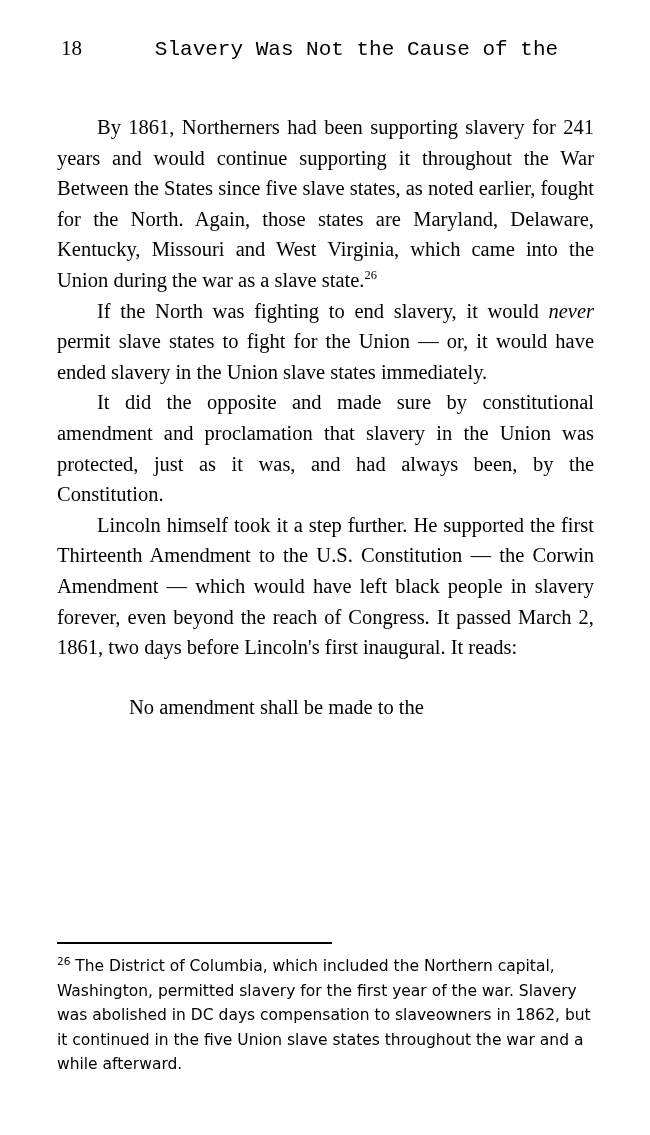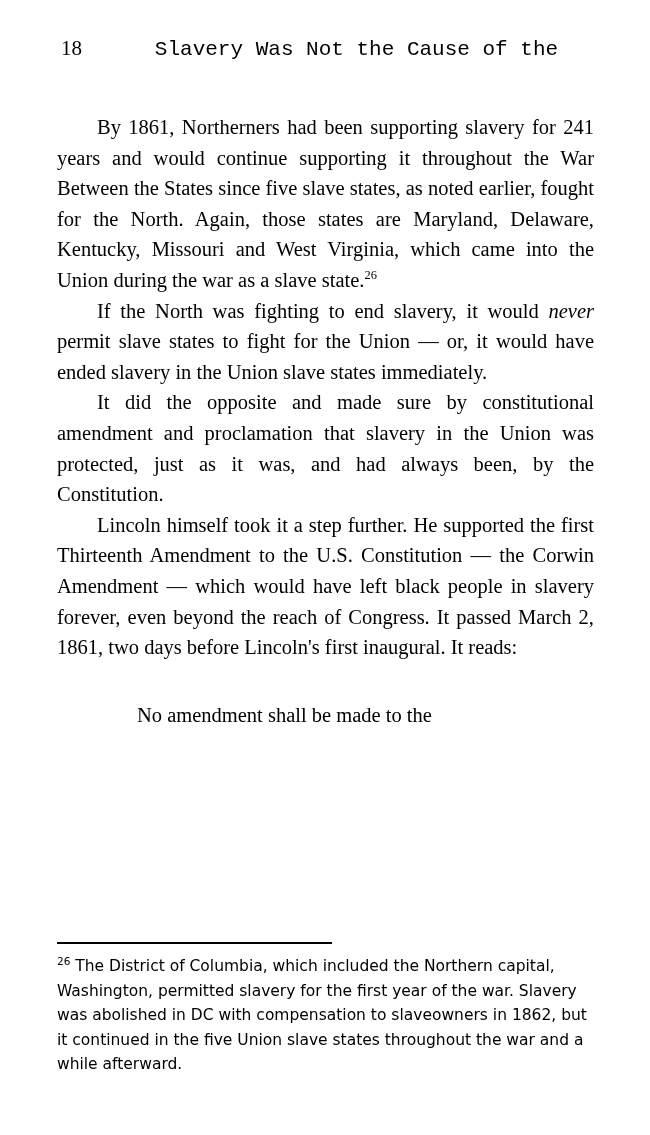--- a/index.html
+++ b/index.html
@@ -69,21 +69,21 @@
   p.para em {
     font-style: italic;
   }
   sup.footnote-ref {
     font-size: 12.5px;
     vertical-align: super;
     line-height: 0;
   }
   
   .blockquote {
-    margin: 12px;
+    margin: 4px;
     padding-top: 25px;
     padding-left: 68px;
     padding-right: 20px;
     font-size: 20.5px;
     line-height: 30.6px;
     font-family: "Liberation Serif", serif;
     text-align: left;
   }
   .blockquote .qline {
     display: block;
@@ -138,16 +138,16 @@
     <p class="para">Lincoln himself took it a step further. He supported the first Thirteenth Amendment to the U.S. Constitution — the Corwin Amendment — which would have left black people in slavery forever, even beyond the reach of Congress. It passed March 2, 1861, two days before Lincoln's first inaugural. It reads:</p>
 
     <div class="blockquote">
       <span class="qline">No amendment shall be made to the</span>
     </div>
 
   </div>
 
   <div class="footnote-area">
     <div class="footnote-rule"></div>
-    <div class="footnote-text"><sup>26</sup><span> The District of Columbia, which included the Northern capital, Washington, permitted slavery for the first year of the war. Slavery was abolished in DC with compensation to slaveowners in 1862, but it continued in the five Union slave states throughout the war and a while afterward.</span></div>
+    <div class="footnote-text"><sup>26</sup><span> The District of Columbia, which included the Northern capital, Washington, permitted slavery for the first year of the war. Slavery was abolished in DC days compensation to slaveowners in 1862, but it continued in the five Union slave states throughout the war and a while afterward.</span></div>
   </div>
 
 </div>
 
 </body></html>

